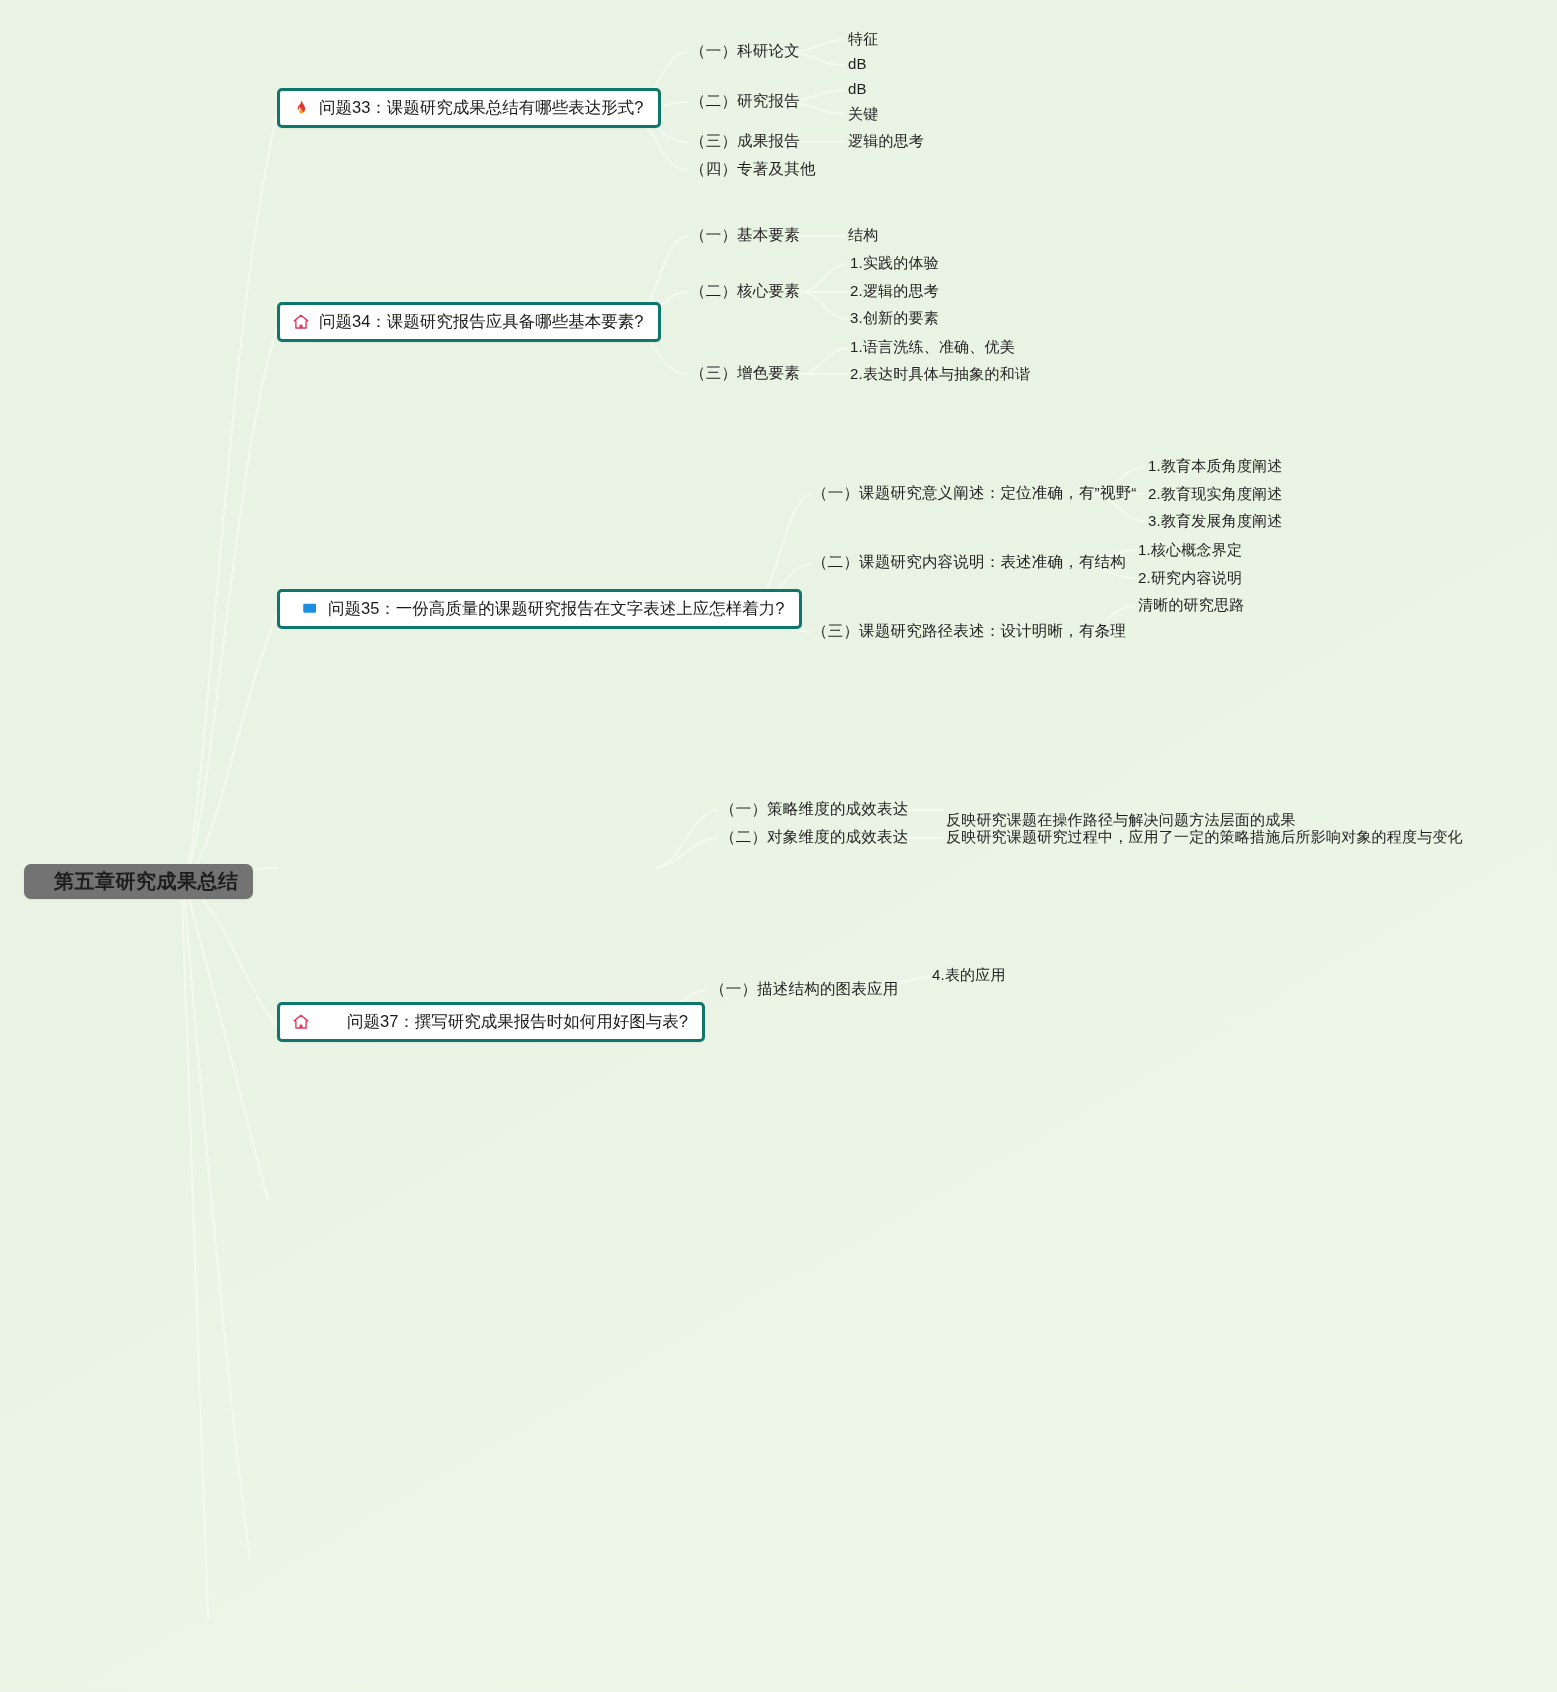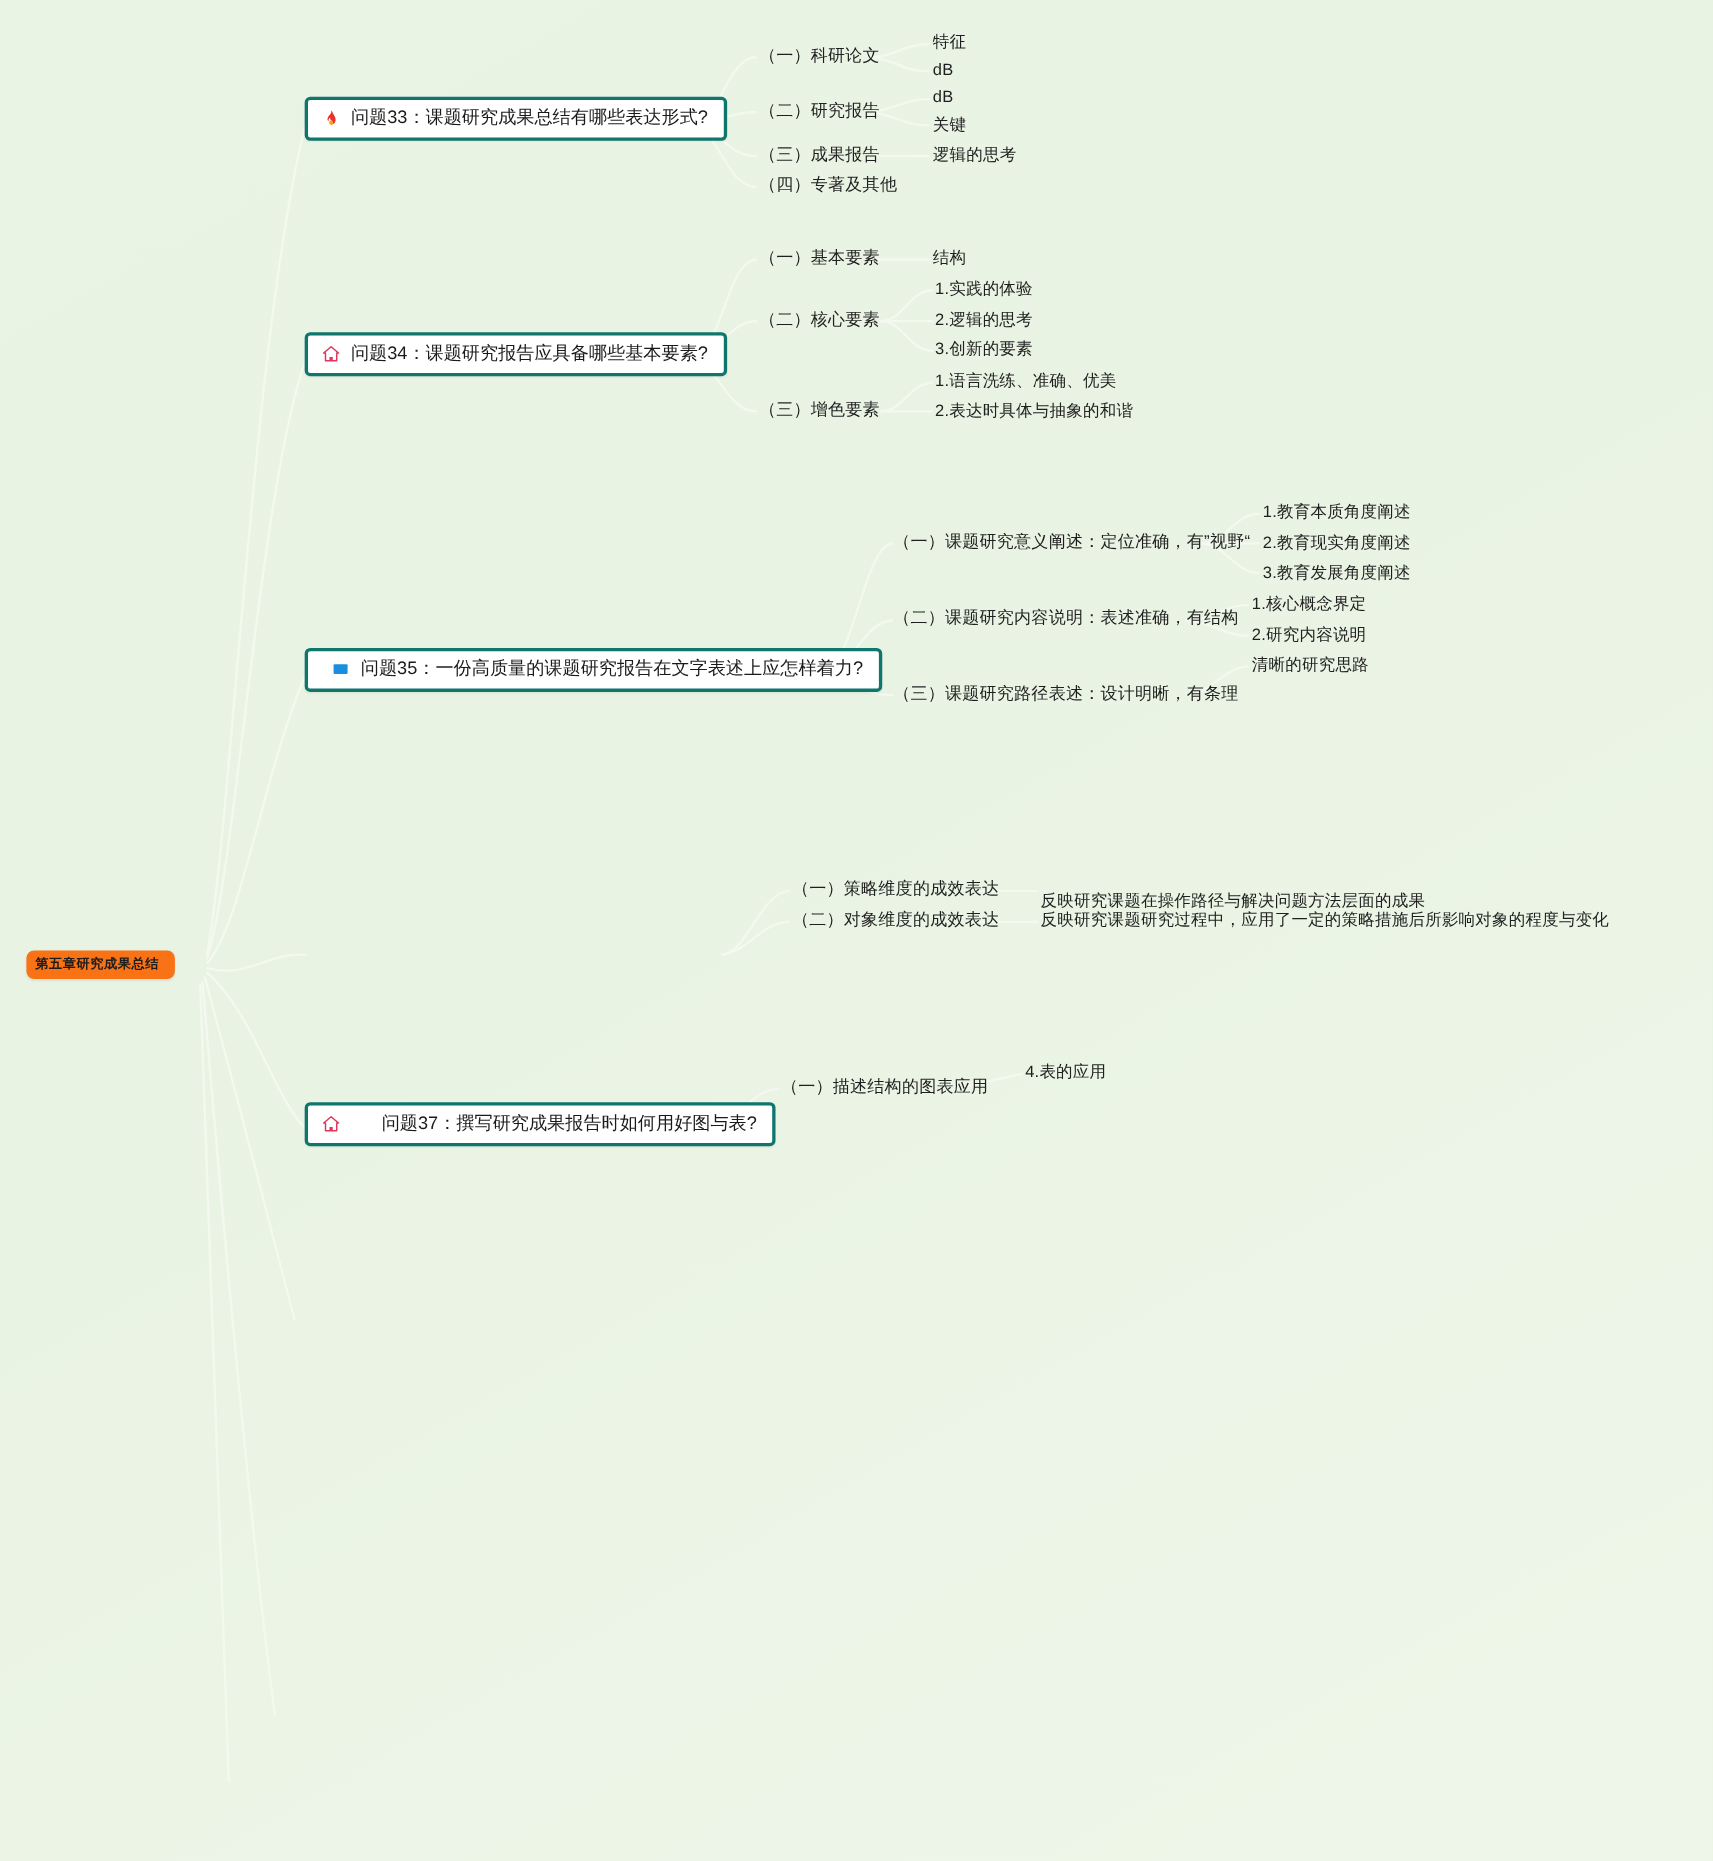--- a/index.html
+++ b/index.html
@@ -29,24 +29,24 @@
     width: 1557px;
     height: 1692px;
     pointer-events: none;
   }
 
   
   .root-node {
     position: absolute;
     left: 24px;
     top: 864px;
-    background: #f97316;
+    background: #737373;
     border-radius: 7px;
-    padding: 6px 14px 7px 8px;
-    font-size: 12px;
+    padding: 6px 14px 7px 30px;
+    font-size: 20px;
     font-weight: bold;
     color: #1d1d1d;
     letter-spacing: 0.5px;
     box-shadow: 0 1px 2px rgba(0,0,0,0.07);
     white-space: nowrap;
     line-height: 1.1;
   }
 
   
   .q-node {

